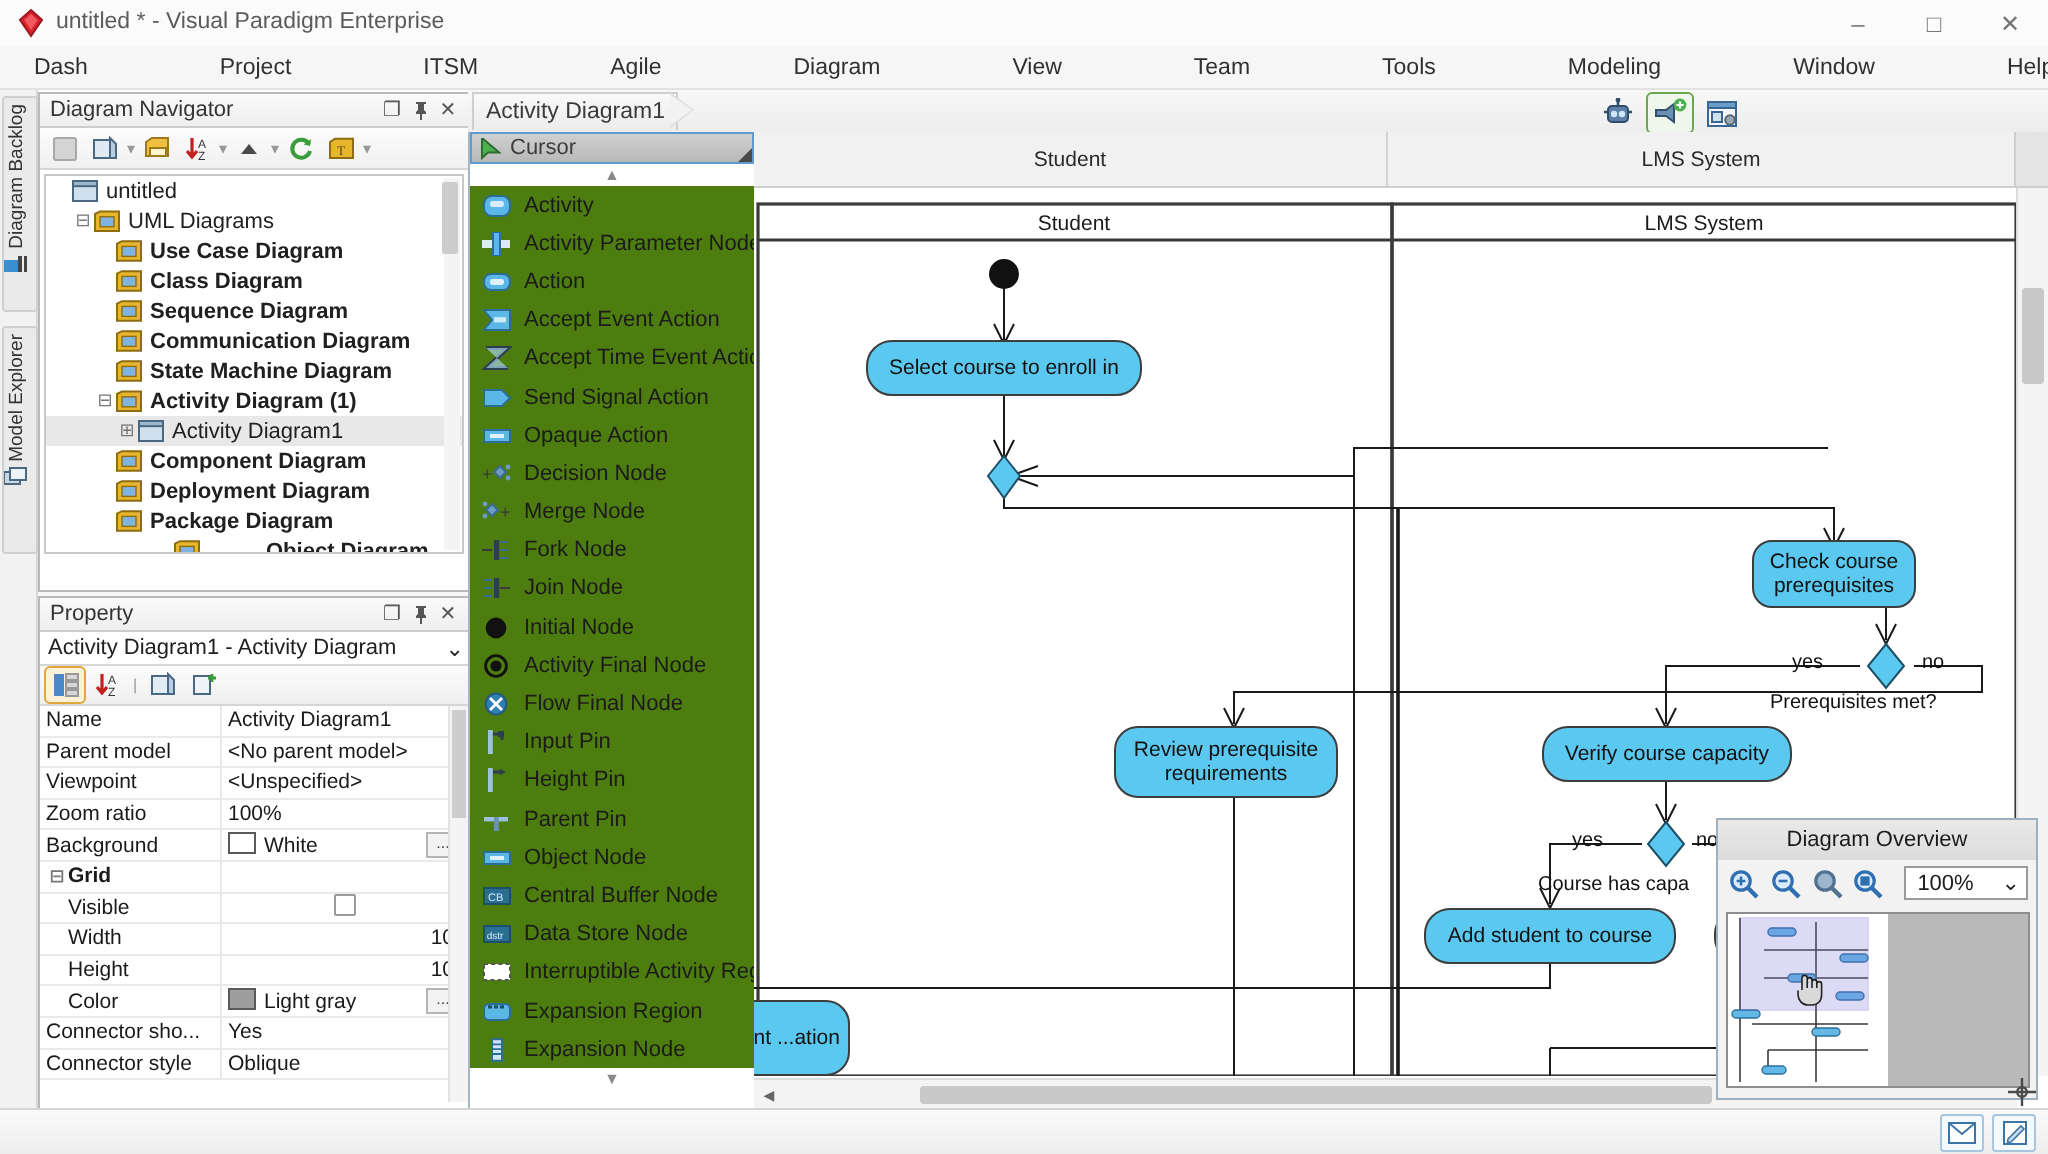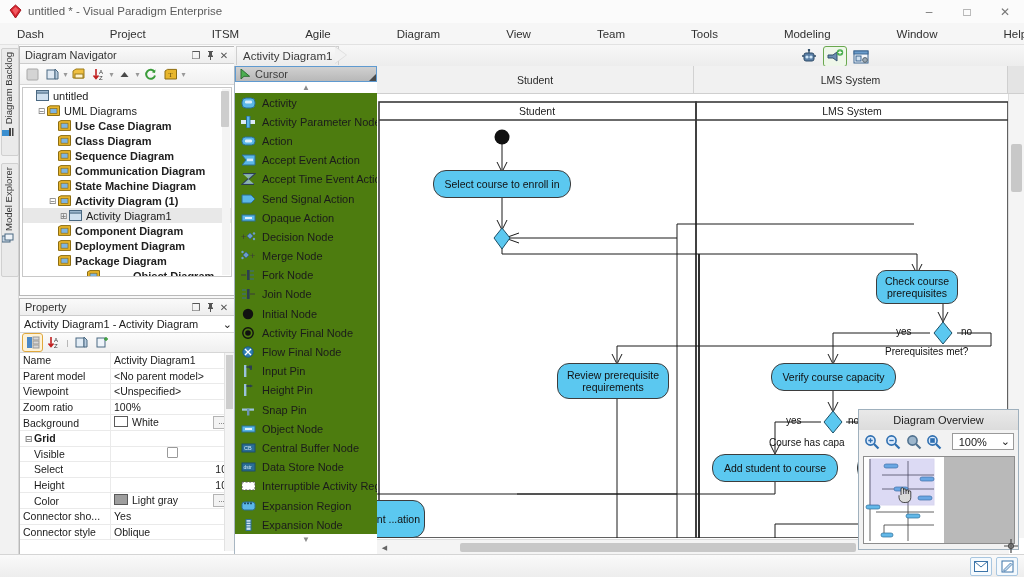--- a/index.html
+++ b/index.html
@@ -491,21 +491,21 @@
               <td class="pk grp"><span class="twig">⊟</span><span>Grid</span></td>
               <td class="pv"></td>
             </tr>
             <tr>
               <td class="pk ind1">Visible</td>
               <td class="pv">
                 <span style="display:block;text-align:center"><span class="chk"></span></span>
               </td>
             </tr>
             <tr>
-              <td class="pk ind1">Select</td>
+              <td class="pk ind1">Width</td>
               <td class="pv right">10</td>
             </tr>
             <tr>
               <td class="pk ind1">Height</td>
               <td class="pv right">10</td>
             </tr>
             <tr>
               <td class="pk ind1">Color</td>
               <td class="pv"><span class="swatch" style="background:#9e9e9e"></span><span>Light gray</span><span class="dots">...</span></td>
             </tr>
@@ -721,21 +721,21 @@
           </span>
           <span class="plabel">Height Pin</span>
         </div>
         <div class="pitem">
           <span class="pico">
             <svg width="15" height="12">
               <rect x="1" y="4.5" width="12" height="2.2" fill="#9cc2dd"></rect>
               <rect x="6" y="4.5" width="2.4" height="7" fill="#6b93b4"></rect>
             </svg>
           </span>
-          <span class="plabel">Snap Pin</span>
+          <span class="plabel">Parent Pin</span>
         </div>
         <div class="pitem">
           <span class="pico">
             <svg width="15" height="12">
               <rect x="1" y="3" width="13" height="6" fill="#5bb7e8" stroke="#2a6e96"></rect>
               <rect x="4" y="5" width="7" height="2" fill="#fff" opacity=".8"></rect>
             </svg>
           </span>
           <span class="plabel">Object Node</span>
         </div>

